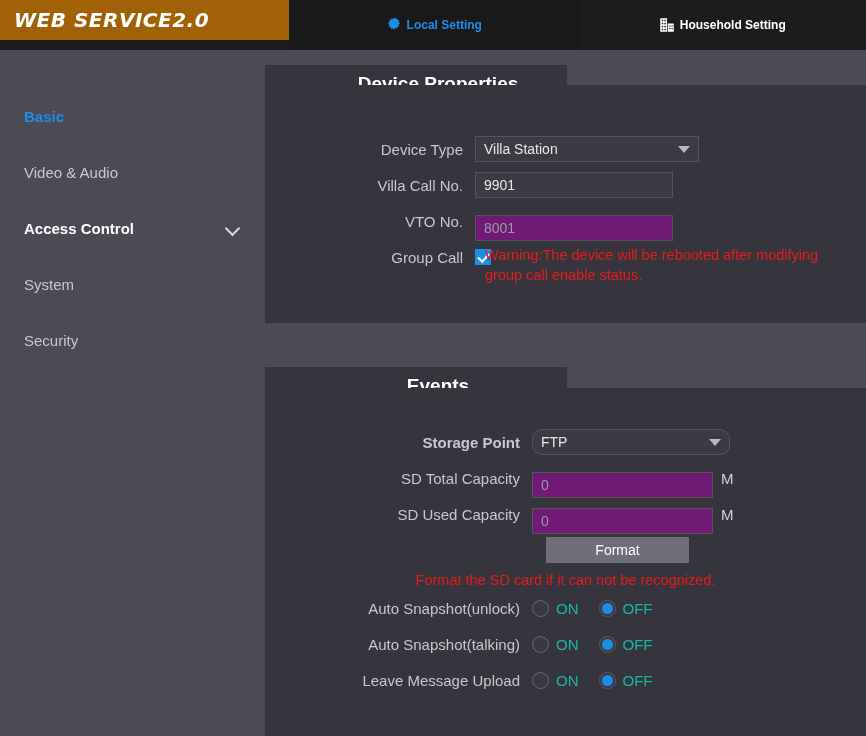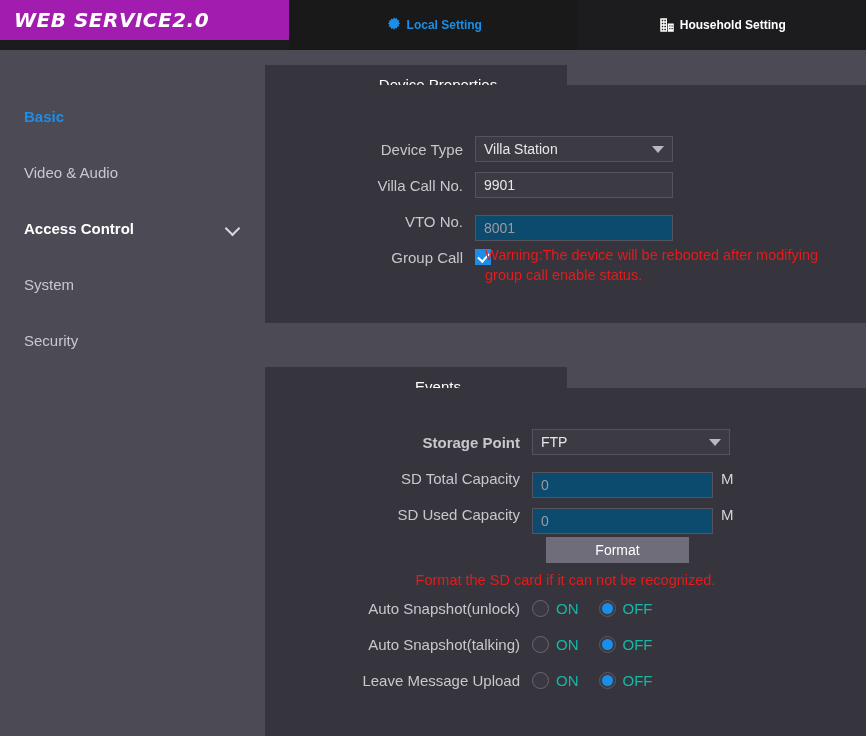--- a/index.html
+++ b/index.html
@@ -11,21 +11,21 @@
   }
   #app { position: relative; width: 866px; height: 736px; }
 
   
   .header {
     position: absolute; left: 0; top: 0; width: 866px; height: 50px;
     background: #1c1c1e; display: flex; align-items: stretch;
   }
   .brand {
     width: 300px; height: 40px; display: flex; align-items: center;
-    padding-left: 14px; background: #a21caf;
+    padding-left: 14px; background: #a16207;
   }
   .brand-text {
     color: #ffffff; font-size: 20px; font-weight: bold; font-style: italic;
     letter-spacing: 0.5px; font-family: "DejaVu Sans", sans-serif;
   }
   .nav-tab {
     width: 300px; height: 50px; display: flex; align-items: center;
     justify-content: center; gap: 4px; cursor: pointer;
     font-size: 12px; font-weight: bold; color: #ffffff;
   }
@@ -50,39 +50,39 @@
     content: ""; position: absolute; left: 2px; top: 3px;
     width: 9px; height: 9px; border-right: 2px solid #d8d8de;
     border-bottom: 2px solid #d8d8de; transform: rotate(45deg);
   }
 
   
   .panel { position: absolute; left: 265px; width: 601px; background: #36353d; }
   .panel-tabhead {
     position: absolute; left: 265px; height: 38px; width: 302px;
     background: #36353d; display: flex; align-items: center;
-    justify-content: center; color: #ffffff; font-size: 15px; font-weight: normal; padding-left: 44px;
+    justify-content: center; color: #ffffff; font-size: 19px; font-weight: bold; padding-left: 44px;
   }
   #panel-device { top: 85px; height: 238px; }
   #tabhead-device { top: 65px; }
   #panel-events { top: 388px; height: 348px; }
   #tabhead-events { top: 367px; }
 
   .row { display: flex; align-items: center; height: 36px; }
   .row-label {
     width: 210px; text-align: right; padding-right: 12px;
     color: #c8c7ce; font-size: 15px; white-space: nowrap;
   }
 
   .field {
     height: 26px; background: #3c3b44; border: 1px solid #55545e;
     color: #e6e6ea; font-size: 14px; padding: 0 8px;
     display: flex; align-items: center; font-family: "Liberation Sans", sans-serif;
   }
-  .field.disabled { background: #0c4a6e; color: #9b9aa3; margin-top: 14px; }
+  .field.disabled { background: #701a75; color: #9b9aa3; margin-top: 14px; }
   .select {
     position: relative; padding-right: 26px; cursor: pointer;
   }
   .caret {
     position: absolute; right: 8px; top: 50%; margin-top: -3px;
     width: 0; height: 0; border-left: 6px solid transparent;
     border-right: 6px solid transparent; border-top: 7px solid #b9b8c1;
   }
 
   .unit { color: #d3d2d9; font-size: 15px; margin-left: 8px; }
@@ -188,21 +188,21 @@
     </div>
   </div>
 
   <div class="panel-tabhead" id="tabhead-device">
     <span>Device Properties</span>
   </div>
   <div class="panel" id="panel-device">
 
     <div class="row" style="margin-top:46px;">
       <div class="row-label">Device Type</div>
-      <div class="field select" style="width:198px;">
+      <div class="field select" style="width:224px;">
         <span>Villa Station</span>
         <span class="caret"></span>
       </div>
     </div>
 
     <div class="row">
       <div class="row-label">Villa Call No.</div>
       <div class="field" style="width:198px;">
         <span>9901</span>
       </div>
@@ -225,21 +225,21 @@
     <span class="warn">Warning:The device will be rebooted after modifying group call enable status.</span>
   </div>
 
   <div class="panel-tabhead" id="tabhead-events">
     <span>Events</span>
   </div>
   <div class="panel" id="panel-events">
 
     <div class="row" style="margin-top:36px;">
       <div class="row-label" style="width:267px;font-weight:bold;">Storage Point</div>
-      <div class="field select" style="width:198px;">
+      <div class="field select" style="width:198px;border-radius:10px;">
         <span>FTP</span>
         <span class="caret"></span>
       </div>
     </div>
 
     <div class="row">
       <div class="row-label" style="width:267px;">SD Total Capacity</div>
       <div class="field disabled" style="width:181px;">
         <span>0</span>
       </div>

